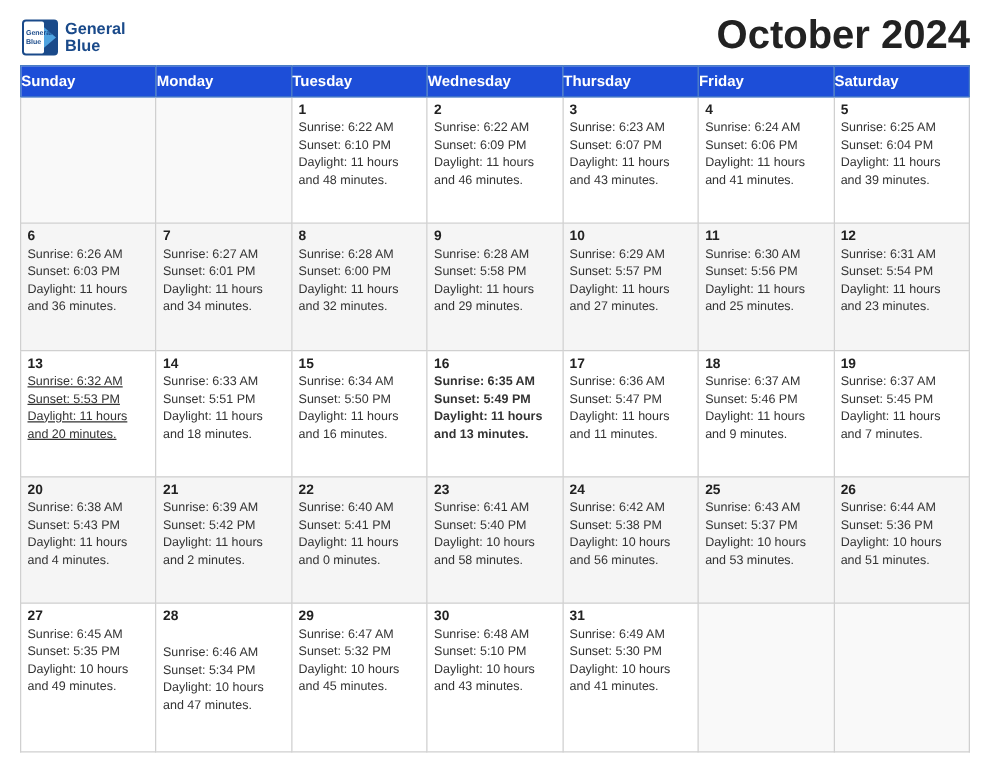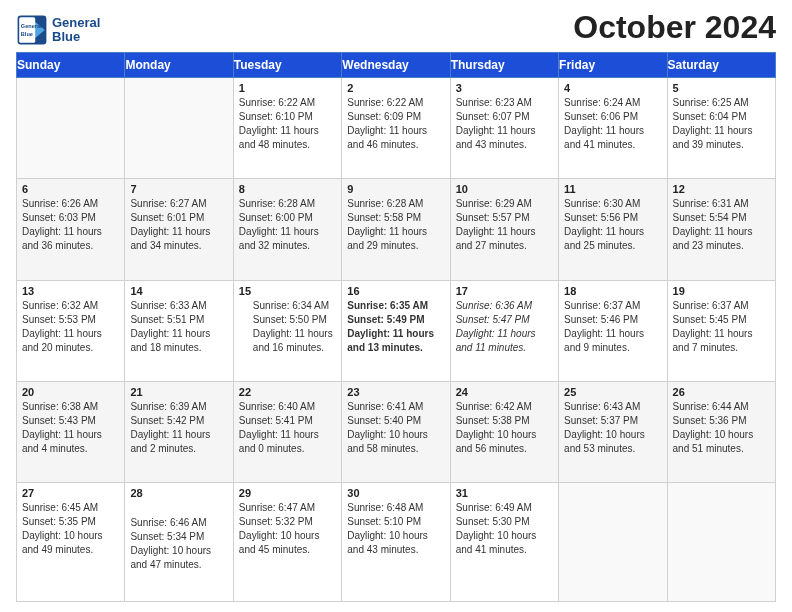--- a/index.html
+++ b/index.html
@@ -219,49 +219,49 @@
             <div class="day-number">12</div>
             <div class="cell-info" style="white-space: pre-line;">Sunrise: 6:31 AM
 Sunset: 5:54 PM
 Daylight: 11 hours
 and 23 minutes.</div>
           </td>
         </tr>
         <tr>
           <td>
             <div class="day-number">13</div>
-            <div class="cell-info" style="white-space: pre-line;">Sunrise: 6:32 AM
+            <div class="cell-info" style="white-space: pre-line; text-decoration: underline;">Sunrise: 6:32 AM
 Sunset: 5:53 PM
 Daylight: 11 hours
 and 20 minutes.</div>
           </td>
           <td>
             <div class="day-number">14</div>
             <div class="cell-info" style="white-space: pre-line;">Sunrise: 6:33 AM
 Sunset: 5:51 PM
 Daylight: 11 hours
 and 18 minutes.</div>
           </td>
           <td>
             <div class="day-number">15</div>
-            <div class="cell-info" style="white-space: pre-line; margin-left: 14px;">Sunrise: 6:34 AM
+            <div class="cell-info" style="white-space: pre-line;">Sunrise: 6:34 AM
 Sunset: 5:50 PM
 Daylight: 11 hours
 and 16 minutes.</div>
           </td>
           <td>
             <div class="day-number">16</div>
             <div class="cell-info" style="white-space: pre-line; font-weight: bold;">Sunrise: 6:35 AM
 Sunset: 5:49 PM
 Daylight: 11 hours
 and 13 minutes.</div>
           </td>
           <td>
             <div class="day-number">17</div>
-            <div class="cell-info" style="white-space: pre-line; font-style: italic;">Sunrise: 6:36 AM
+            <div class="cell-info" style="white-space: pre-line;">Sunrise: 6:36 AM
 Sunset: 5:47 PM
 Daylight: 11 hours
 and 11 minutes.</div>
           </td>
           <td>
             <div class="day-number">18</div>
             <div class="cell-info" style="white-space: pre-line;">Sunrise: 6:37 AM
 Sunset: 5:46 PM
 Daylight: 11 hours
 and 9 minutes.</div>

